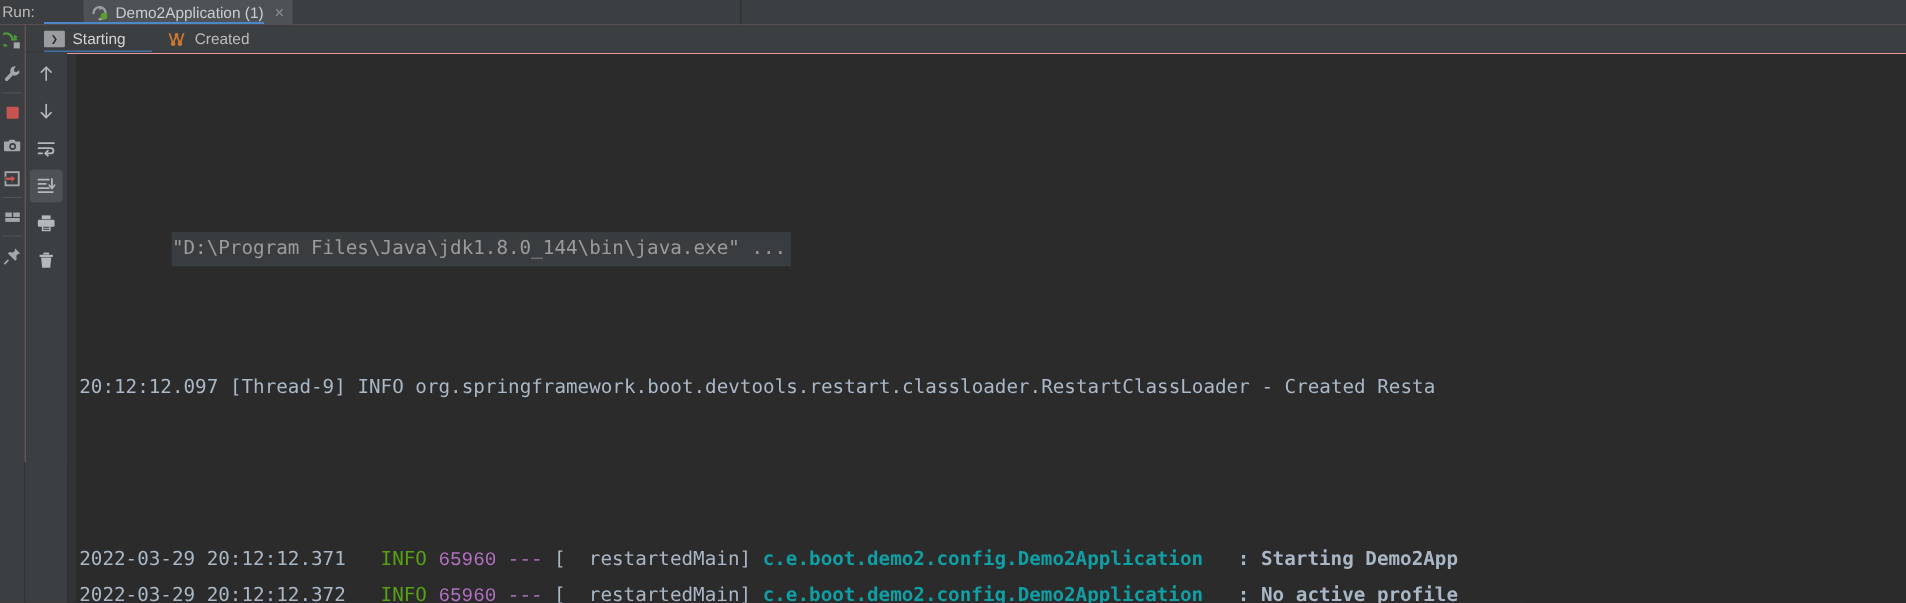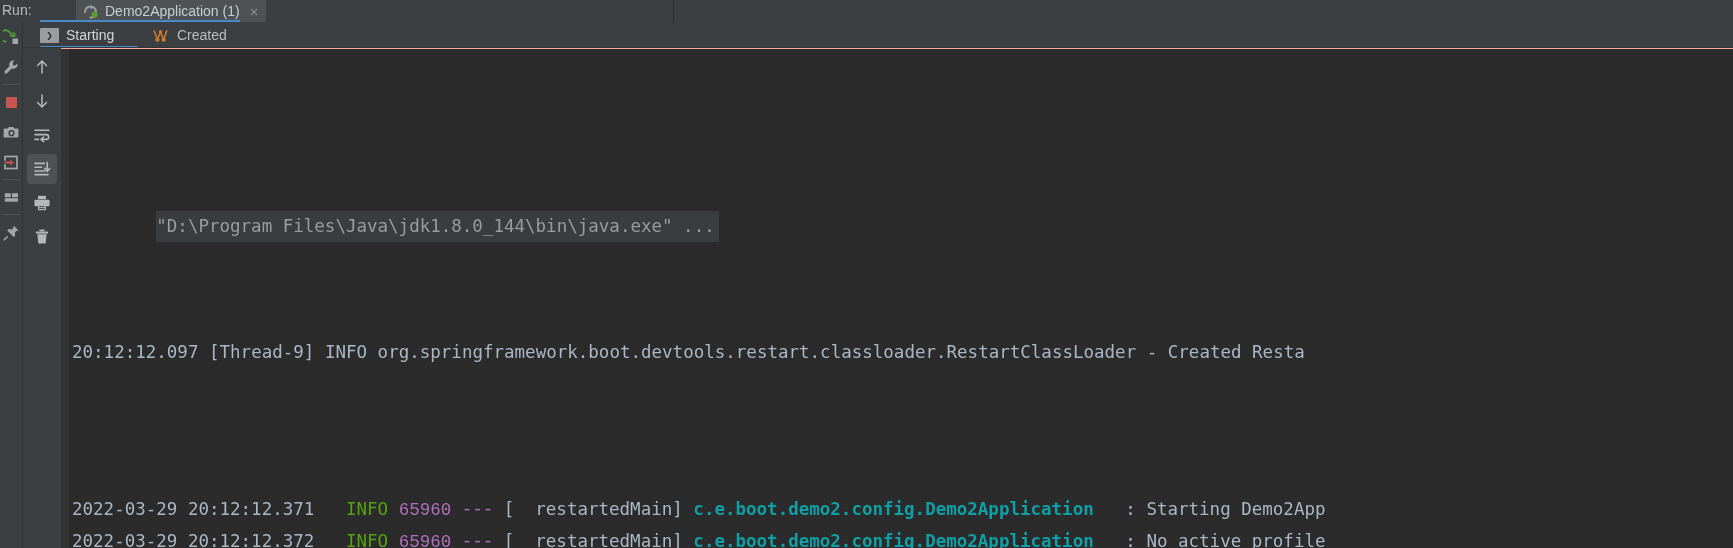--- a/index.html
+++ b/index.html
@@ -99,21 +99,21 @@
   .ln{height:31.5px;white-space:pre;}
   .ln.cmd{background:#3a3d3f;display:inline-block;padding-right:4px;}
   .cmdwrap{height:31.5px;}
 
   .c-grey  {color:#a9b7c6;margin-top:24px;}
   .c-cmd   {color:#9b9b9b;}
   .c-info  {color:#56a114;}
   .c-debug {color:#a9b7c6;}
   .c-pid   {color:#b070c0;font-family:Liberation Mono, monospace;}
   .c-cls   {color:#0f9fa4;font-weight:bold;}
-  .c-msg   {color:#a9b7c6;}
+  .c-msg   {color:#a9b7c6;font-weight:bold;}
 
   svg{display:block;}
 </style>
 </head>
 <body>
 
 <div class="app">
 
   <div class="runbar">
     <span class="run-label">Run:</span>

